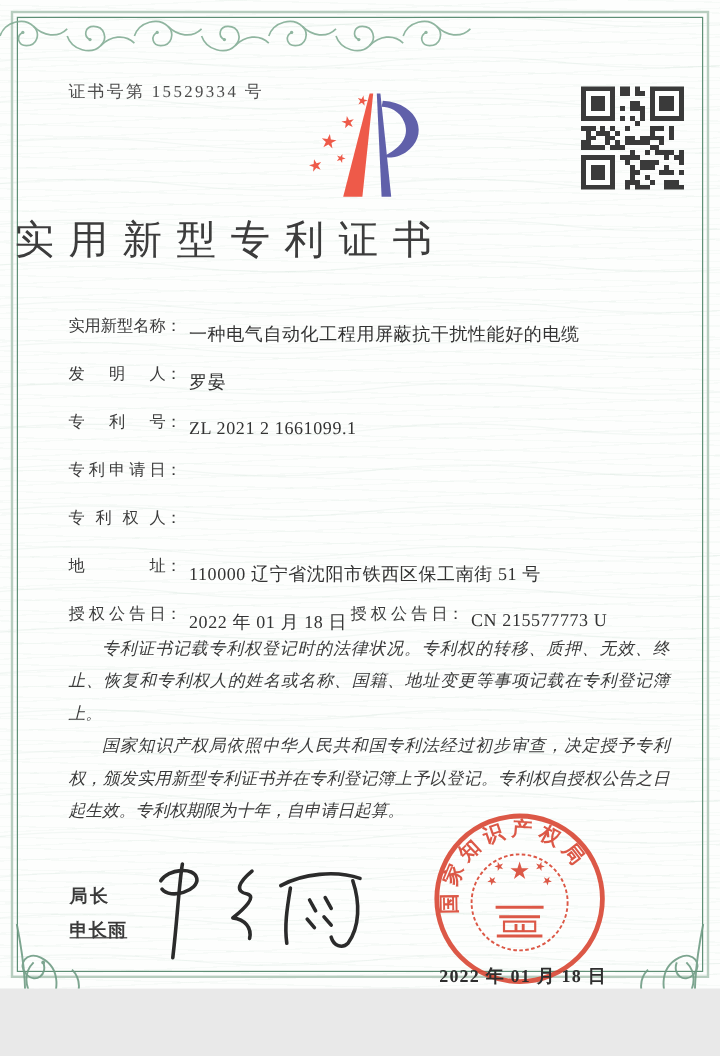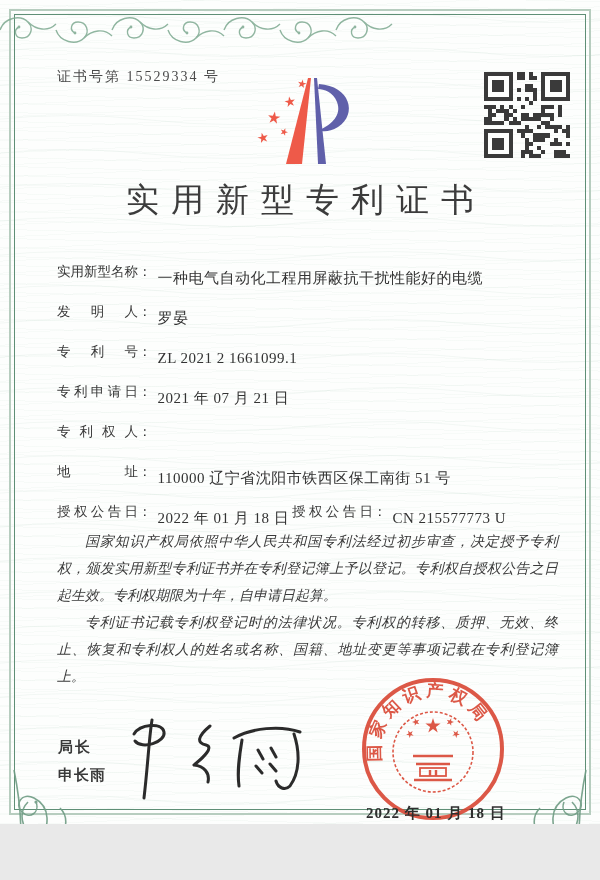--- a/index.html
+++ b/index.html
@@ -9,34 +9,34 @@
       repeating-linear-gradient(1.5deg, rgba(140,185,158,.055) 0 1px, transparent 1px 9px),
       repeating-linear-gradient(-2.5deg, rgba(140,185,158,.05) 0 1px, transparent 1px 12px),
       #fdfefd;
     font-family:"Liberation Serif","DejaVu Serif",serif;color:#333;
   }
   .frame-outer{position:absolute;inset:9px;border:2px solid #b7cdbf;pointer-events:none;}
   .frame-inner{position:absolute;inset:14px;border:1.5px solid #5f8f76;pointer-events:none;}
   .cert-no{position:absolute;left:57px;top:68px;font-size:14px;letter-spacing:2px;color:#4a4a4a;}
   .logo{position:absolute;left:250px;top:70px;}
   .qr{position:absolute;left:484px;top:72px;}
-  .title{position:absolute;left:0;right:0;top:178px;text-align:center;font-size:33px;
+  .title{position:absolute;left:0;right:0;top:178px;font-size:33px;
          letter-spacing:12px;text-indent:12px;color:#3c3c3c;}
   .rows{position:absolute;left:57px;right:38px;top:252px;}
   .row{position:relative;height:40px;display:flex;align-items:center;font-size:15px;}
   .row .lbl{display:inline-block;width:81px;font-size:13.5px;color:#3a3a3a;
             text-align:justify;text-align-last:justify;flex:none;}
   .row .colon{flex:none;font-size:13.5px;margin-right:6px;}
   .row .val{letter-spacing:.5px;white-space:nowrap;margin-top:12px;}
   .row .pair2{position:absolute;left:235px;top:0;height:40px;display:flex;align-items:center;}
   .paras{position:absolute;left:57px;right:42px;top:528px;font-size:14px;line-height:27px;
          font-style:italic;color:#3a3a3a;text-align:justify;}
   .paras p{margin:0;text-indent:2em;}
   .signer-title{position:absolute;left:58px;top:738px;font-size:15px;font-weight:bold;color:#3a3a3a;letter-spacing:2px;}
-  .signer-name{position:absolute;left:58px;top:766px;font-size:15px;font-weight:bold;color:#3a3a3a;letter-spacing:1px;}
+  .signer-name{position:absolute;left:58px;top:766px;font-size:15px;font-weight:bold;color:#3a3a3a;letter-spacing:1px;text-decoration:underline;}
   .signature{position:absolute;left:118px;top:708px;}
   .seal{position:absolute;left:358px;top:674px;opacity:.88;}
   .seal-arc{font-size:17px;letter-spacing:5px;font-weight:bold;}
   .seal-date{position:absolute;left:366px;top:804px;font-size:15px;font-weight:bold;
              letter-spacing:1px;color:#2e2e2e;z-index:5;}
   .footer{position:absolute;left:0;right:0;top:837px;text-align:left;font-size:13px;color:#3a3a3a;}
   .orn{position:absolute;pointer-events:none;}
   .orn-top{left:0;top:2px;}
   .orn-bl{left:6px;top:760px;}
   .orn-br{right:6px;top:760px;transform:scaleX(-1);}
@@ -286,21 +286,20 @@
       <span class="val">罗晏</span>
     </div>
     <div class="row">
       <span class="lbl">专利号</span>
         <span class="colon">：</span>
       <span class="val">ZL 2021 2 1661099.1</span>
     </div>
     <div class="row">
       <span class="lbl">专利申请日</span>
         <span class="colon">：</span>
-      <span class="val">2021 年 07 月 21 日</span>
     </div>
     <div class="row">
       <span class="lbl">专利权人</span>
         <span class="colon">：</span>
     </div>
     <div class="row">
       <span class="lbl">地址</span>
         <span class="colon">：</span>
       <span class="val">110000 辽宁省沈阳市铁西区保工南街 51 号</span>
     </div>
@@ -310,22 +309,22 @@
       <span class="val">2022 年 01 月 18 日</span>
       <span class="pair2">
         <span class="lbl">授权公告日</span>
           <span class="colon">：</span>
         <span class="val">CN 215577773 U</span>
       </span>
     </div>
   </div>
 
   <div class="paras">
+    <p>专利证书记载专利权登记时的法律状况。专利权的转移、质押、无效、终止、恢复和专利权人的姓名或名称、国籍、地址变更等事项记载在专利登记簿上。</p>
     <p>国家知识产权局依照中华人民共和国专利法经过初步审查，决定授予专利权，颁发实用新型专利证书并在专利登记簿上予以登记。专利权自授权公告之日起生效。专利权期限为十年，自申请日起算。</p>
-    <p>专利证书记载专利权登记时的法律状况。专利权的转移、质押、无效、终止、恢复和专利权人的姓名或名称、国籍、地址变更等事项记载在专利登记簿上。</p>
   </div>
 
   <div class="signer-title">局长</div>
   <div class="signer-name">申长雨</div>
 
   <svg class="signature" width="200" height="100" viewBox="0 0 200 100">
     <g fill="none" stroke="#2b2b2b" stroke-width="3" stroke-linecap="round" stroke-linejoin="round">
       <path d="M34,12 C31,30 30,56 26,90"></path>
       <path d="M16,26 C22,16 44,14 46,24 C48,34 24,42 17,33"></path>
       <path d="M92,18 C80,28 78,35 88,37 C96,39 86,49 76,57 C86,58 92,65 90,74"></path>

